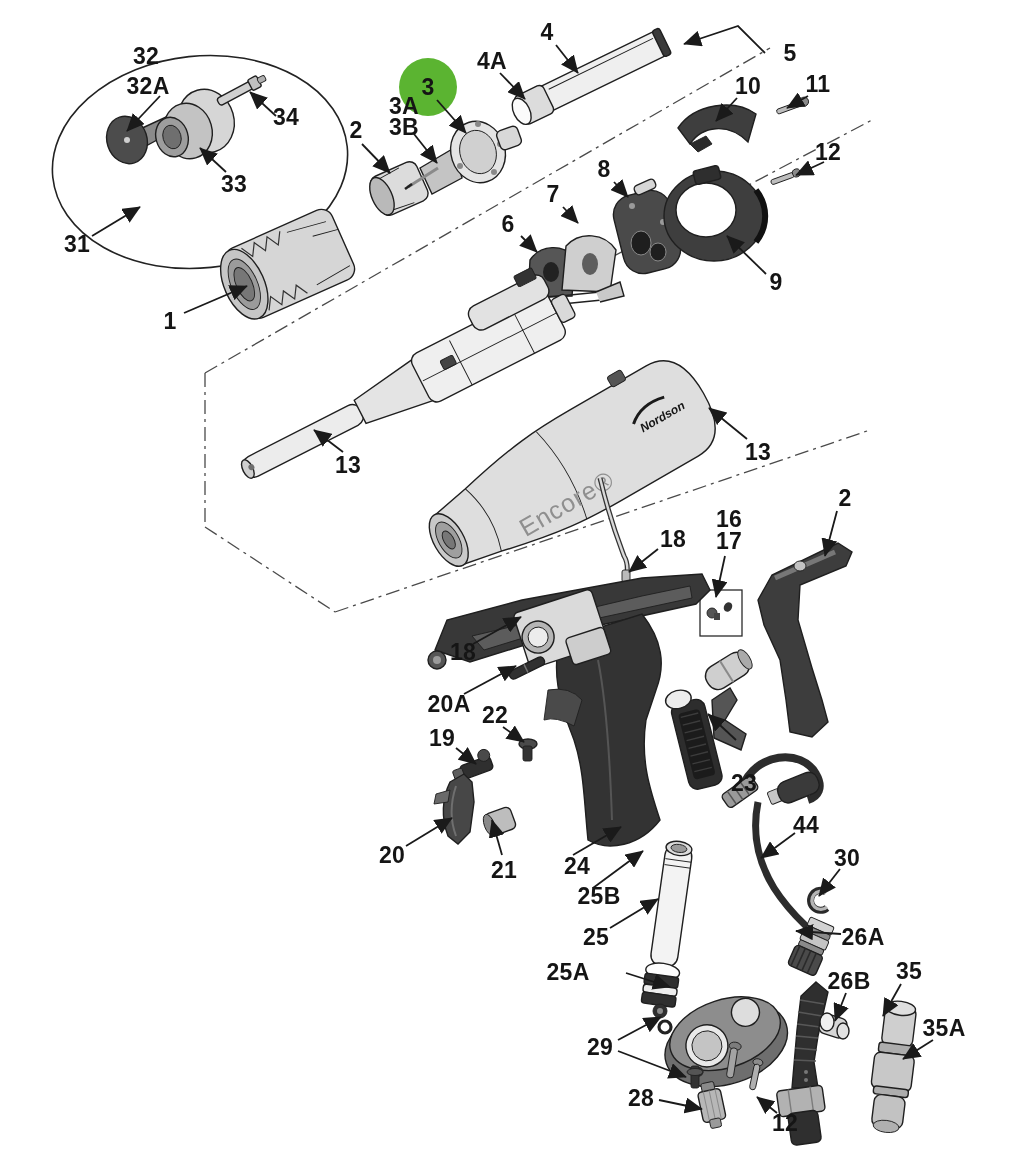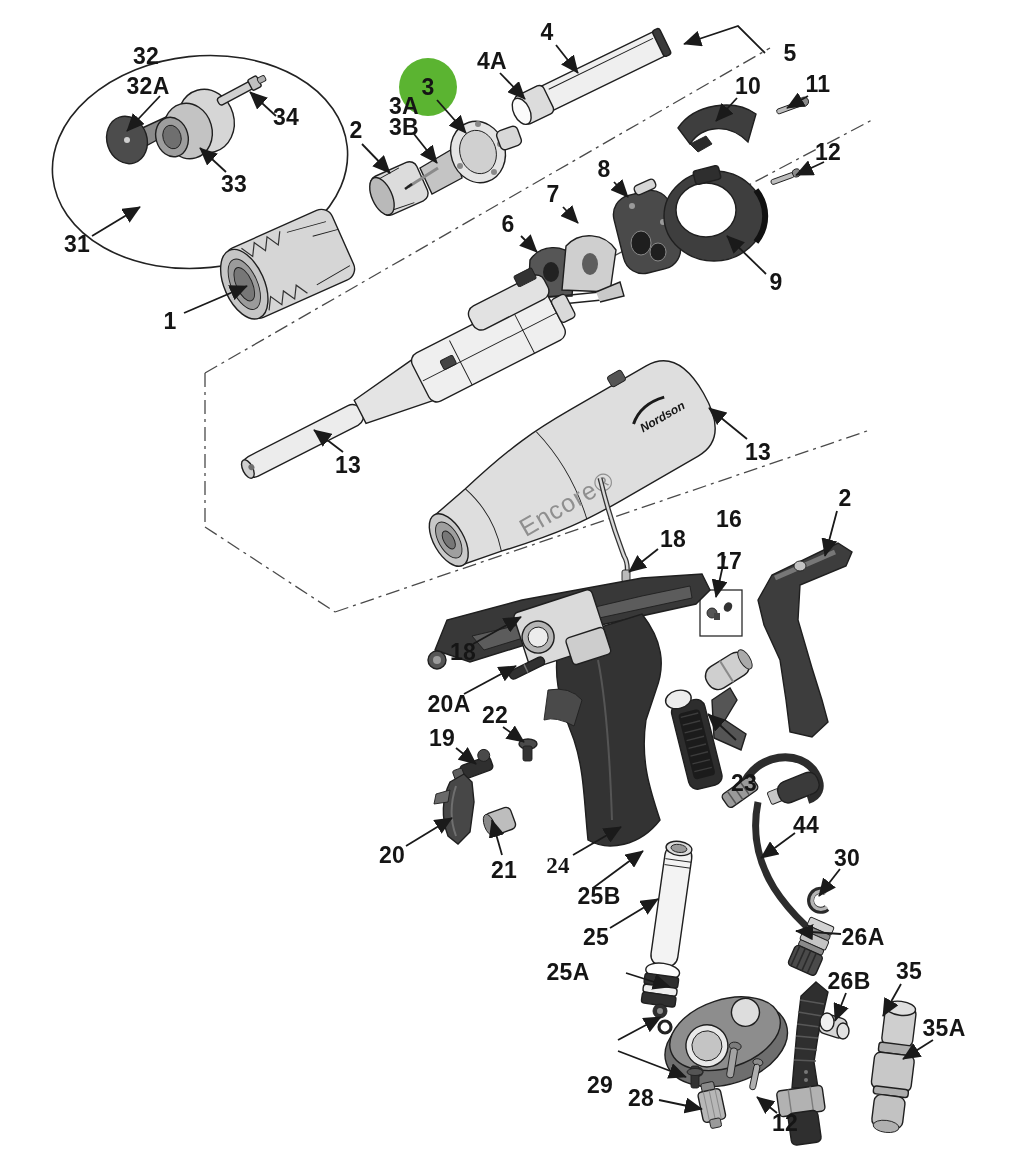--- a/index.html
+++ b/index.html
@@ -389,33 +389,33 @@
       <div class="callout" style="left: 818px; top: 84px;">11</div>
       <div class="callout" style="left: 828px; top: 152px;">12</div>
       <div class="callout" style="left: 508px; top: 224px;">6</div>
       <div class="callout" style="left: 553px; top: 194px;">7</div>
       <div class="callout" style="left: 604px; top: 169px;">8</div>
       <div class="callout" style="left: 776px; top: 282px;">9</div>
       <div class="callout" style="left: 348px; top: 465px;">13</div>
       <div class="callout" style="left: 758px; top: 452px;">13</div>
       <div class="callout" style="left: 673px; top: 539px;">18</div>
       <div class="callout" style="left: 729px; top: 519px;">16</div>
-      <div class="callout" style="left: 729px; top: 541px; margin-top: 20px;">17</div>
+      <div class="callout" style="left: 729px; top: 541px;">17</div>
       <div class="callout" style="left: 845px; top: 498px;">2</div>
       <div class="callout" style="left: 463px; top: 652px;">18</div>
       <div class="callout" style="left: 449px; top: 704px;">20A</div>
       <div class="callout" style="left: 495px; top: 715px;">22</div>
       <div class="callout" style="left: 442px; top: 738px;">19</div>
       <div class="callout" style="left: 392px; top: 855px;">20</div>
       <div class="callout" style="left: 504px; top: 870px;">21</div>
-      <div class="callout" style="left: 558px; top: 866px; font-family: Liberation Serif, serif;">24</div>
+      <div class="callout" style="left: 577px; top: 866px;">24</div>
       <div class="callout" style="left: 574px; top: 896px; margin-left: 25px;">25B</div>
       <div class="callout" style="left: 596px; top: 937px;">25</div>
       <div class="callout" style="left: 568px; top: 972px;">25A</div>
-      <div class="callout" style="left: 600px; top: 1047px; margin-top: 38px;">29</div>
+      <div class="callout" style="left: 600px; top: 1047px;">29</div>
       <div class="callout" style="left: 641px; top: 1098px;">28</div>
       <div class="callout" style="left: 785px; top: 1123px;">12</div>
       <div class="callout" style="left: 744px; top: 749px; margin-top: 34px;">23</div>
       <div class="callout" style="left: 806px; top: 825px;">44</div>
       <div class="callout" style="left: 847px; top: 858px;">30</div>
       <div class="callout" style="left: 863px; top: 937px;">26A</div>
       <div class="callout" style="left: 849px; top: 981px;">26B</div>
       <div class="callout" style="left: 909px; top: 971px;">35</div>
       <div class="callout" style="left: 944px; top: 1028px;">35A</div>
     </div>

